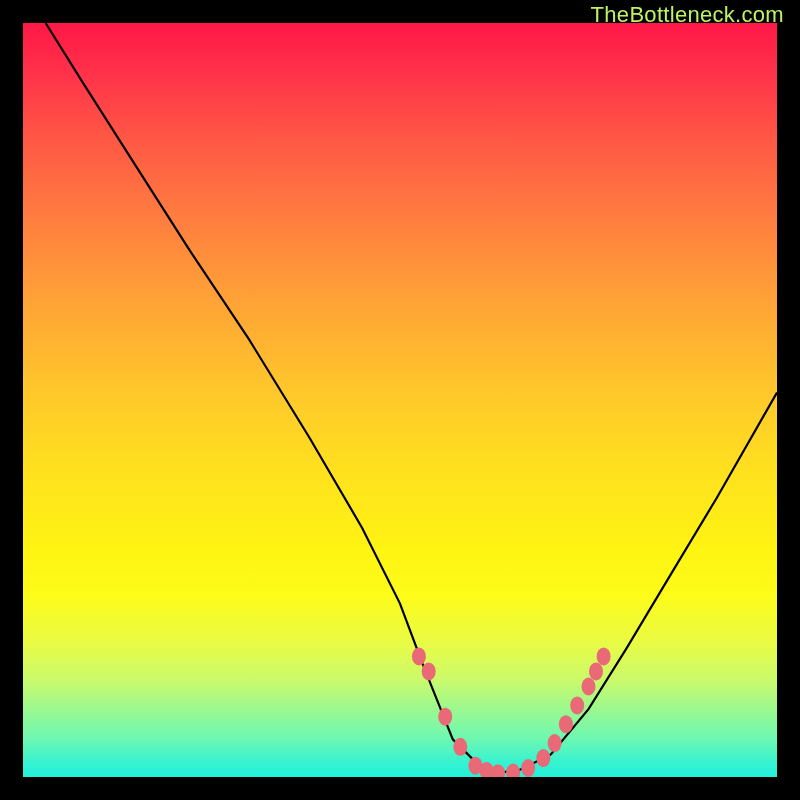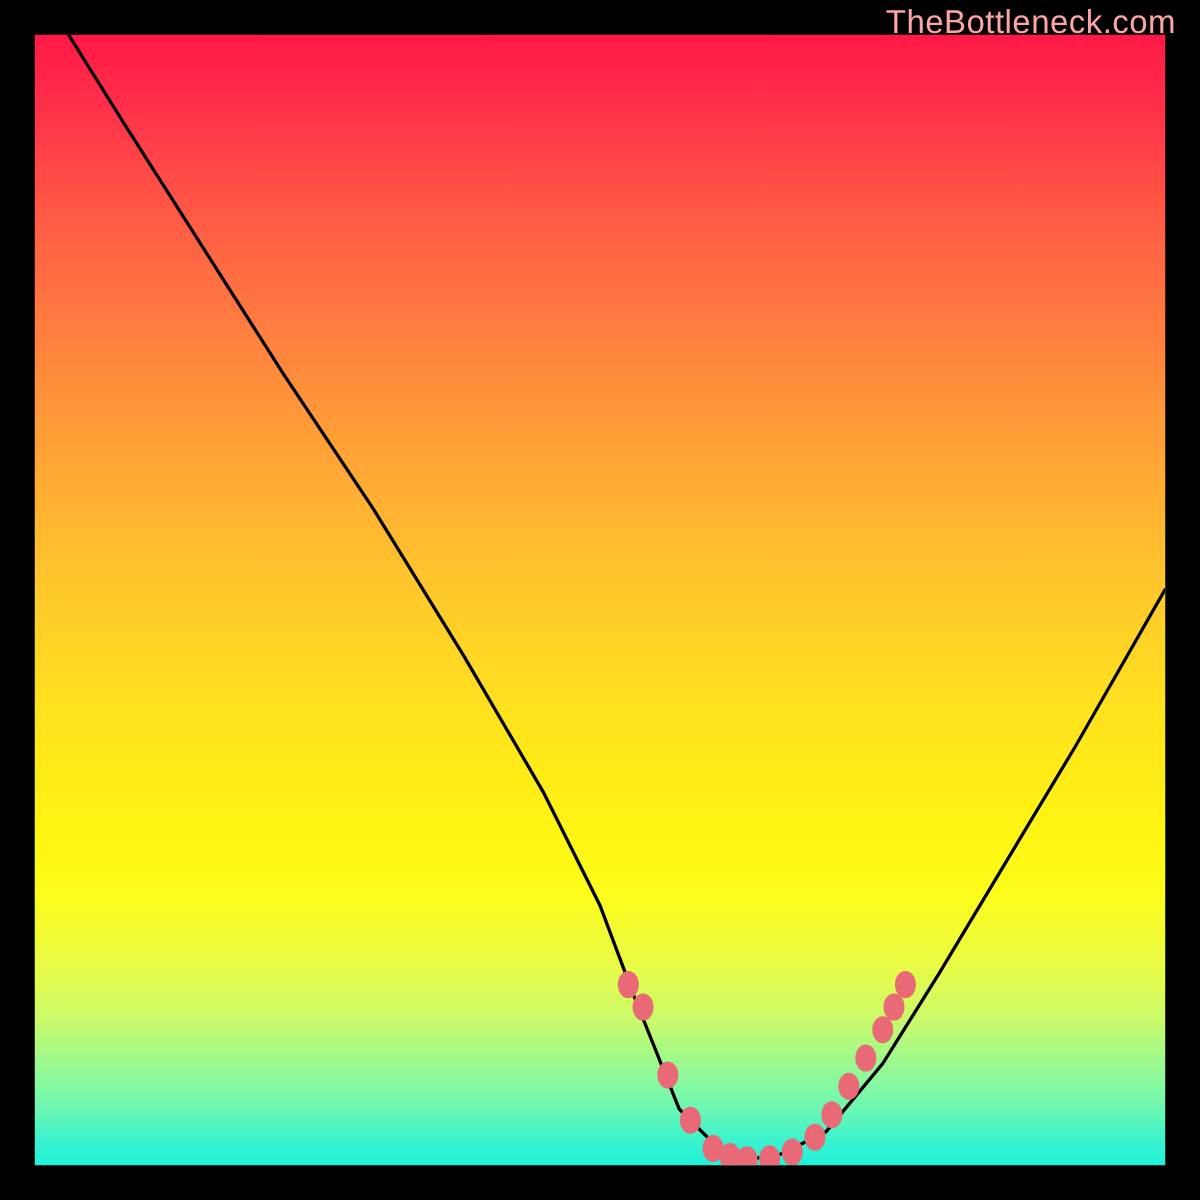--- a/index.html
+++ b/index.html
@@ -8,21 +8,21 @@
     width: 800px;
     height: 800px;
     background: #000;
     position: relative;
     font-family: Arial, sans-serif;
   }
   .watermark {
     position: absolute;
     top: 2px;
     right: 16px;
-    color: #fca5a5;
+    color: #bef264;
     font-size: 22px;
     font-weight: 500;
     letter-spacing: 0.3px;
     z-index: 10;
   }
   .plot-area {
     position: absolute;
     left: 23px;
     top: 23px;
     width: 754px;

